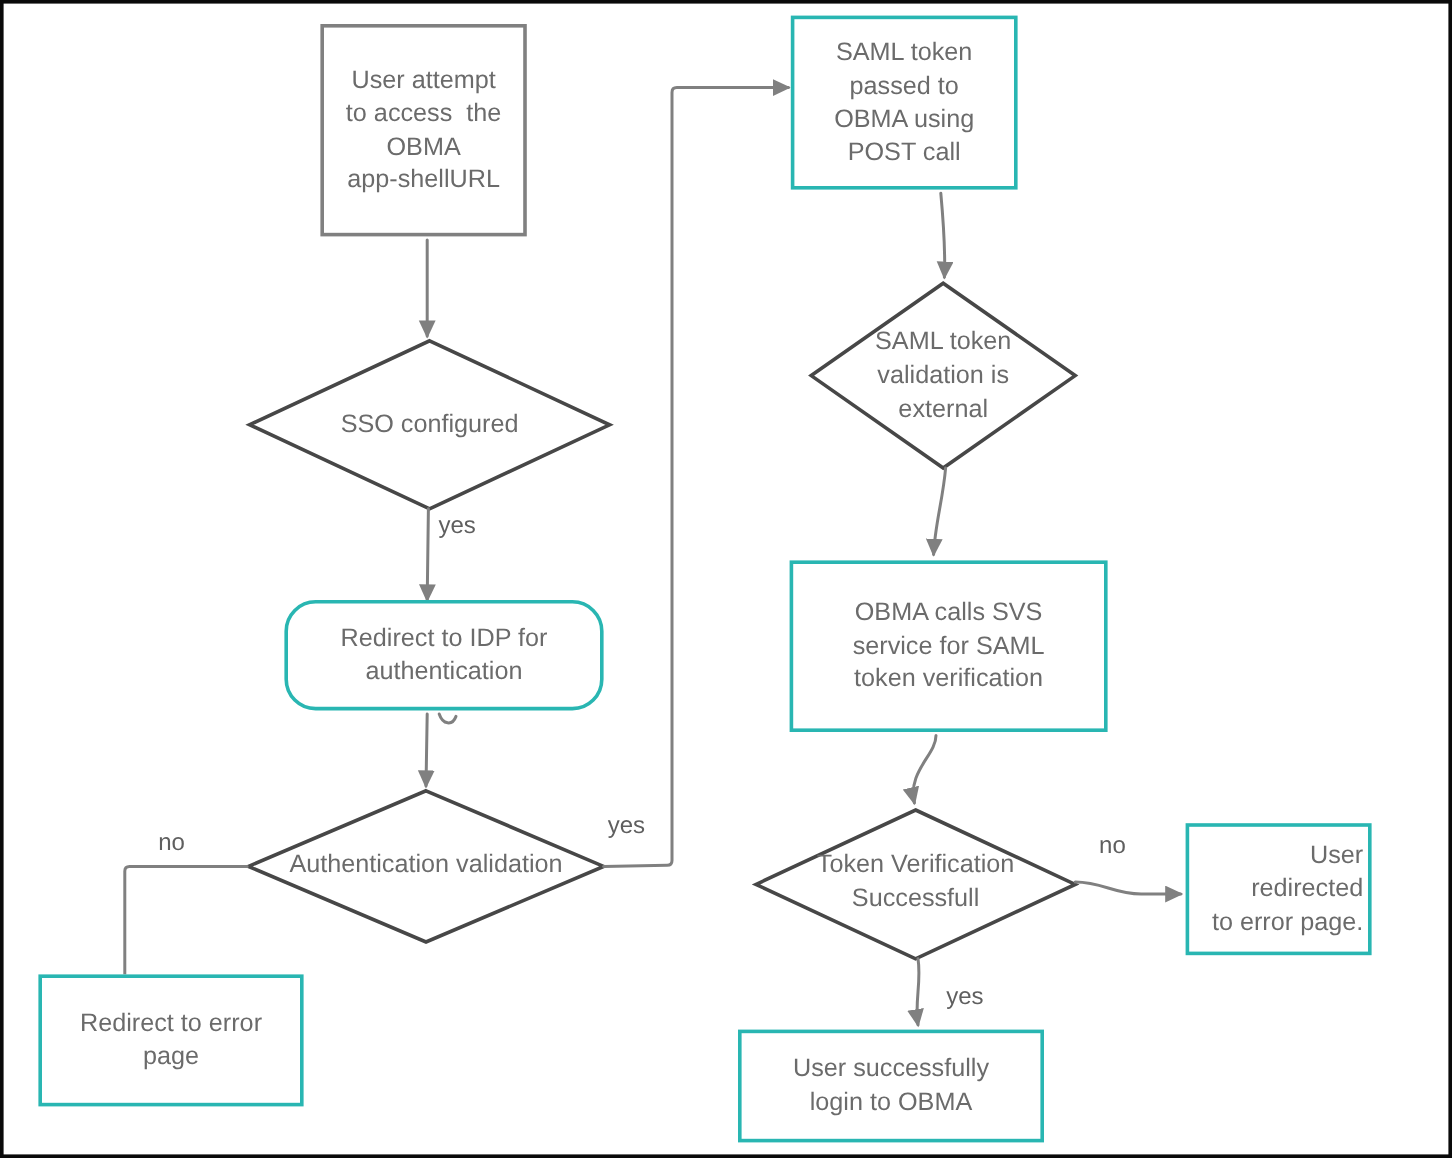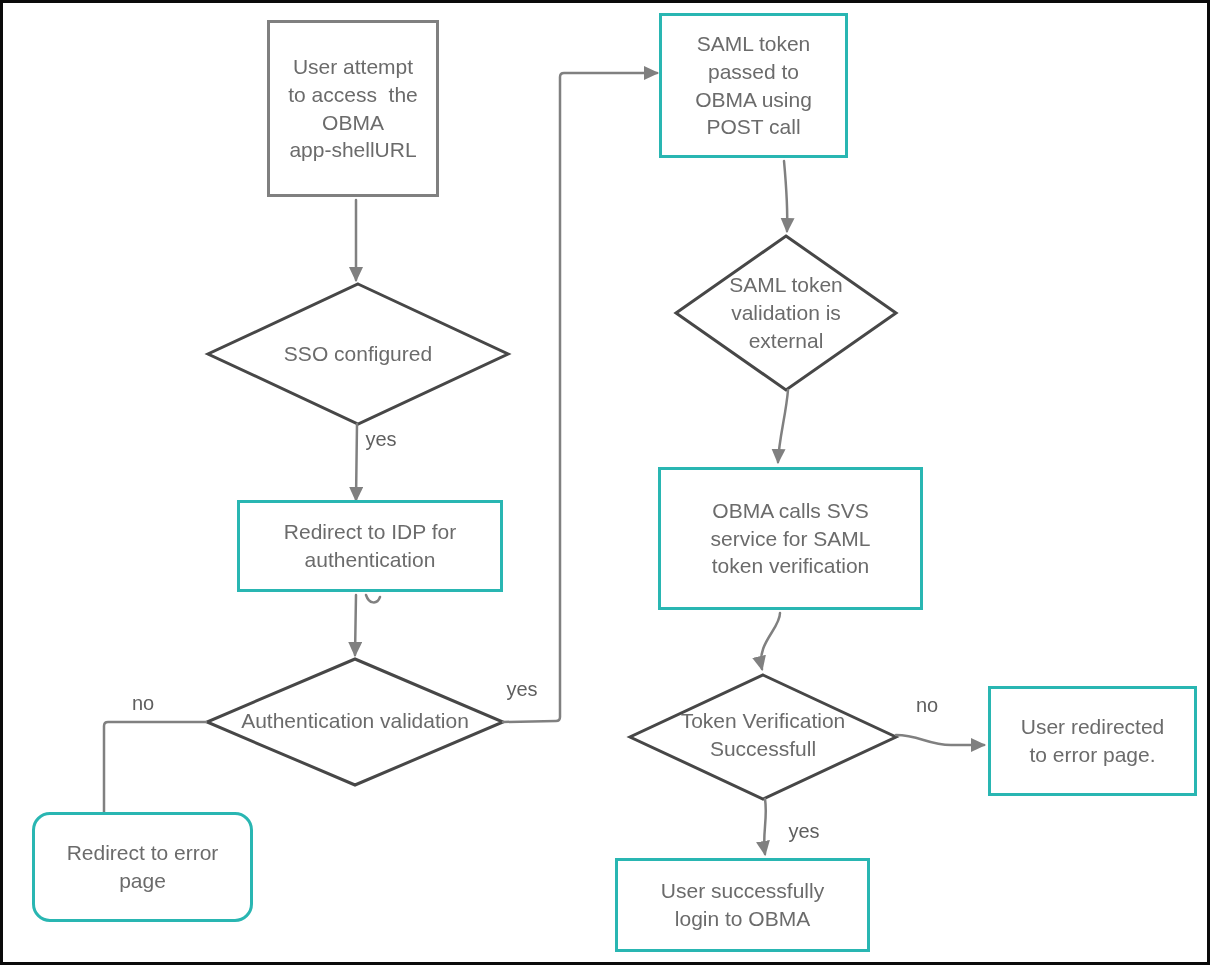--- a/index.html
+++ b/index.html
@@ -79,36 +79,36 @@
       <path d="M893,732 C916,732 925,742 948,742 L981,742" marker-end="url(#arrow)"></path>
       <path d="M762,796 C765,815 759,832 762,851" marker-end="url(#arrow)"></path>
     </g>
   </svg>
 
   <div class="node gray" style="left:264px; top:17px; width:172px; height:177px;">User attempt
 to access  the
 OBMA
 app-shellURL</div>
 
-  <div class="node" style="left:234px; top:497px; width:266px; height:92px;">Redirect to IDP for
+  <div class="node" style="left:234px; top:497px; width:266px; height:92px;border-radius:26px;">Redirect to IDP for
 authentication</div>
 
-  <div class="node" style="left:29px; top:809px; width:221px; height:110px;border-radius:18px;">Redirect to error
+  <div class="node" style="left:29px; top:809px; width:221px; height:110px;">Redirect to error
 page</div>
 
   <div class="node" style="left:656px; top:10px; width:189px; height:145px;">SAML token
 passed to
 OBMA using
 POST call</div>
 
   <div class="node" style="left:655px; top:464px; width:265px; height:143px;">OBMA calls SVS
 service for SAML
 token verification</div>
 
-  <div class="node" style="left:985px; top:683px; width:209px; height:110px;">User redirected
+  <div class="node" style="left:985px; top:683px; width:155px; height:110px;text-align:right;">User redirected
 to error page.</div>
 
   <div class="node" style="left:612px; top:855px; width:255px; height:94px;">User successfully
 login to OBMA</div>
 
   <div class="dlabel nowrap" style="left:355px; top:351px;">SSO configured</div>
 
   <div class="dlabel nowrap" style="left:352px; top:718px;">Authentication validation</div>
 
   <div class="dlabel" style="left:783px; top:310px;">SAML token

